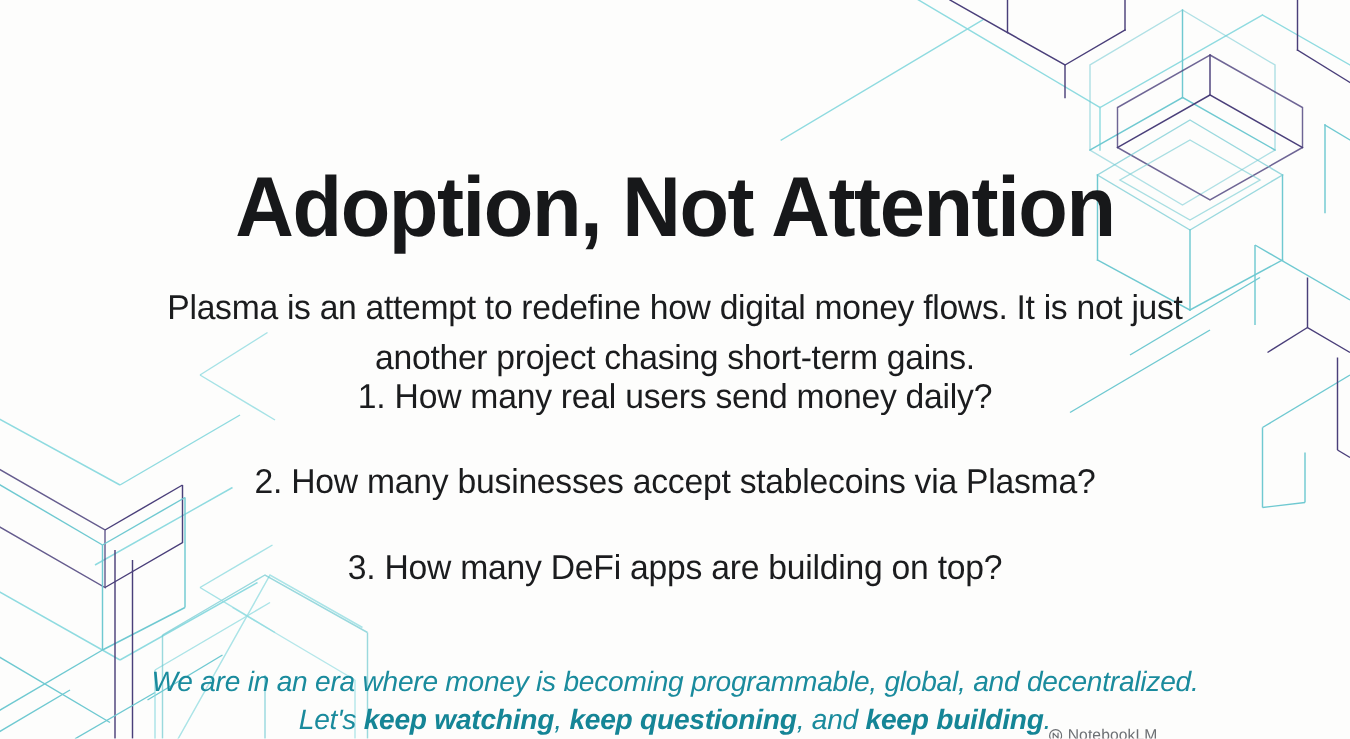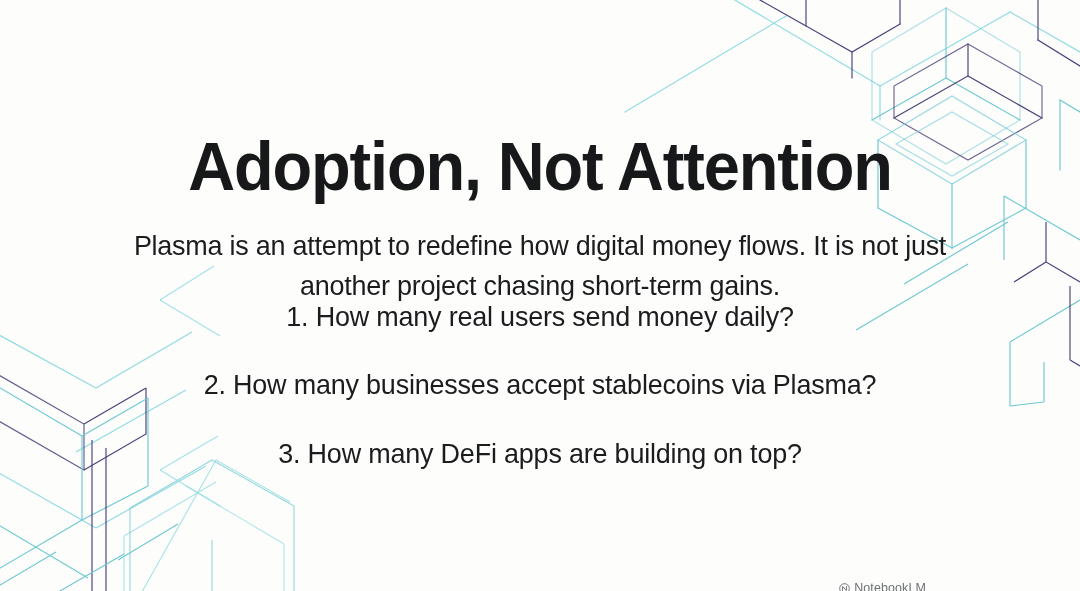--- a/index.html
+++ b/index.html
@@ -282,20 +282,21 @@
     <h1 class="title">Adoption, Not Attention</h1>
 
     <p class="subtitle">Plasma is an attempt to redefine how digital money flows. It is not just another project chasing short-term gains.</p>
 
     <div class="questions">
       <div class="question q1">1. How many real users send money daily?</div>
       <div class="question q2">2. How many businesses accept stablecoins via Plasma?</div>
       <div class="question q3">3. How many DeFi apps are building on top?</div>
     </div>
 
+    <p class="closing"><span>We are in an era where money is becoming programmable, global, and decentralized. Let's </span><b>keep watching</b><span>, </span><b>keep questioning</b><span>, and </span><b>keep building</b><span>.</span></p>
 
     <div class="watermark">
       <span class="wm-mark">
         <svg viewBox="0 0 16 16" width="11" height="11" xmlns="http://www.w3.org/2000/svg">
           <circle cx="8" cy="8" r="7" fill="none" stroke="#6d7074" stroke-width="1.4"></circle>
           <path d="M5.2 11 L5.2 5 L10.8 11 L10.8 5" fill="none" stroke="#6d7074" stroke-width="1.4" stroke-linecap="round" stroke-linejoin="round"></path>
         </svg>
       </span>
       <span>NotebookLM</span>
     </div>

